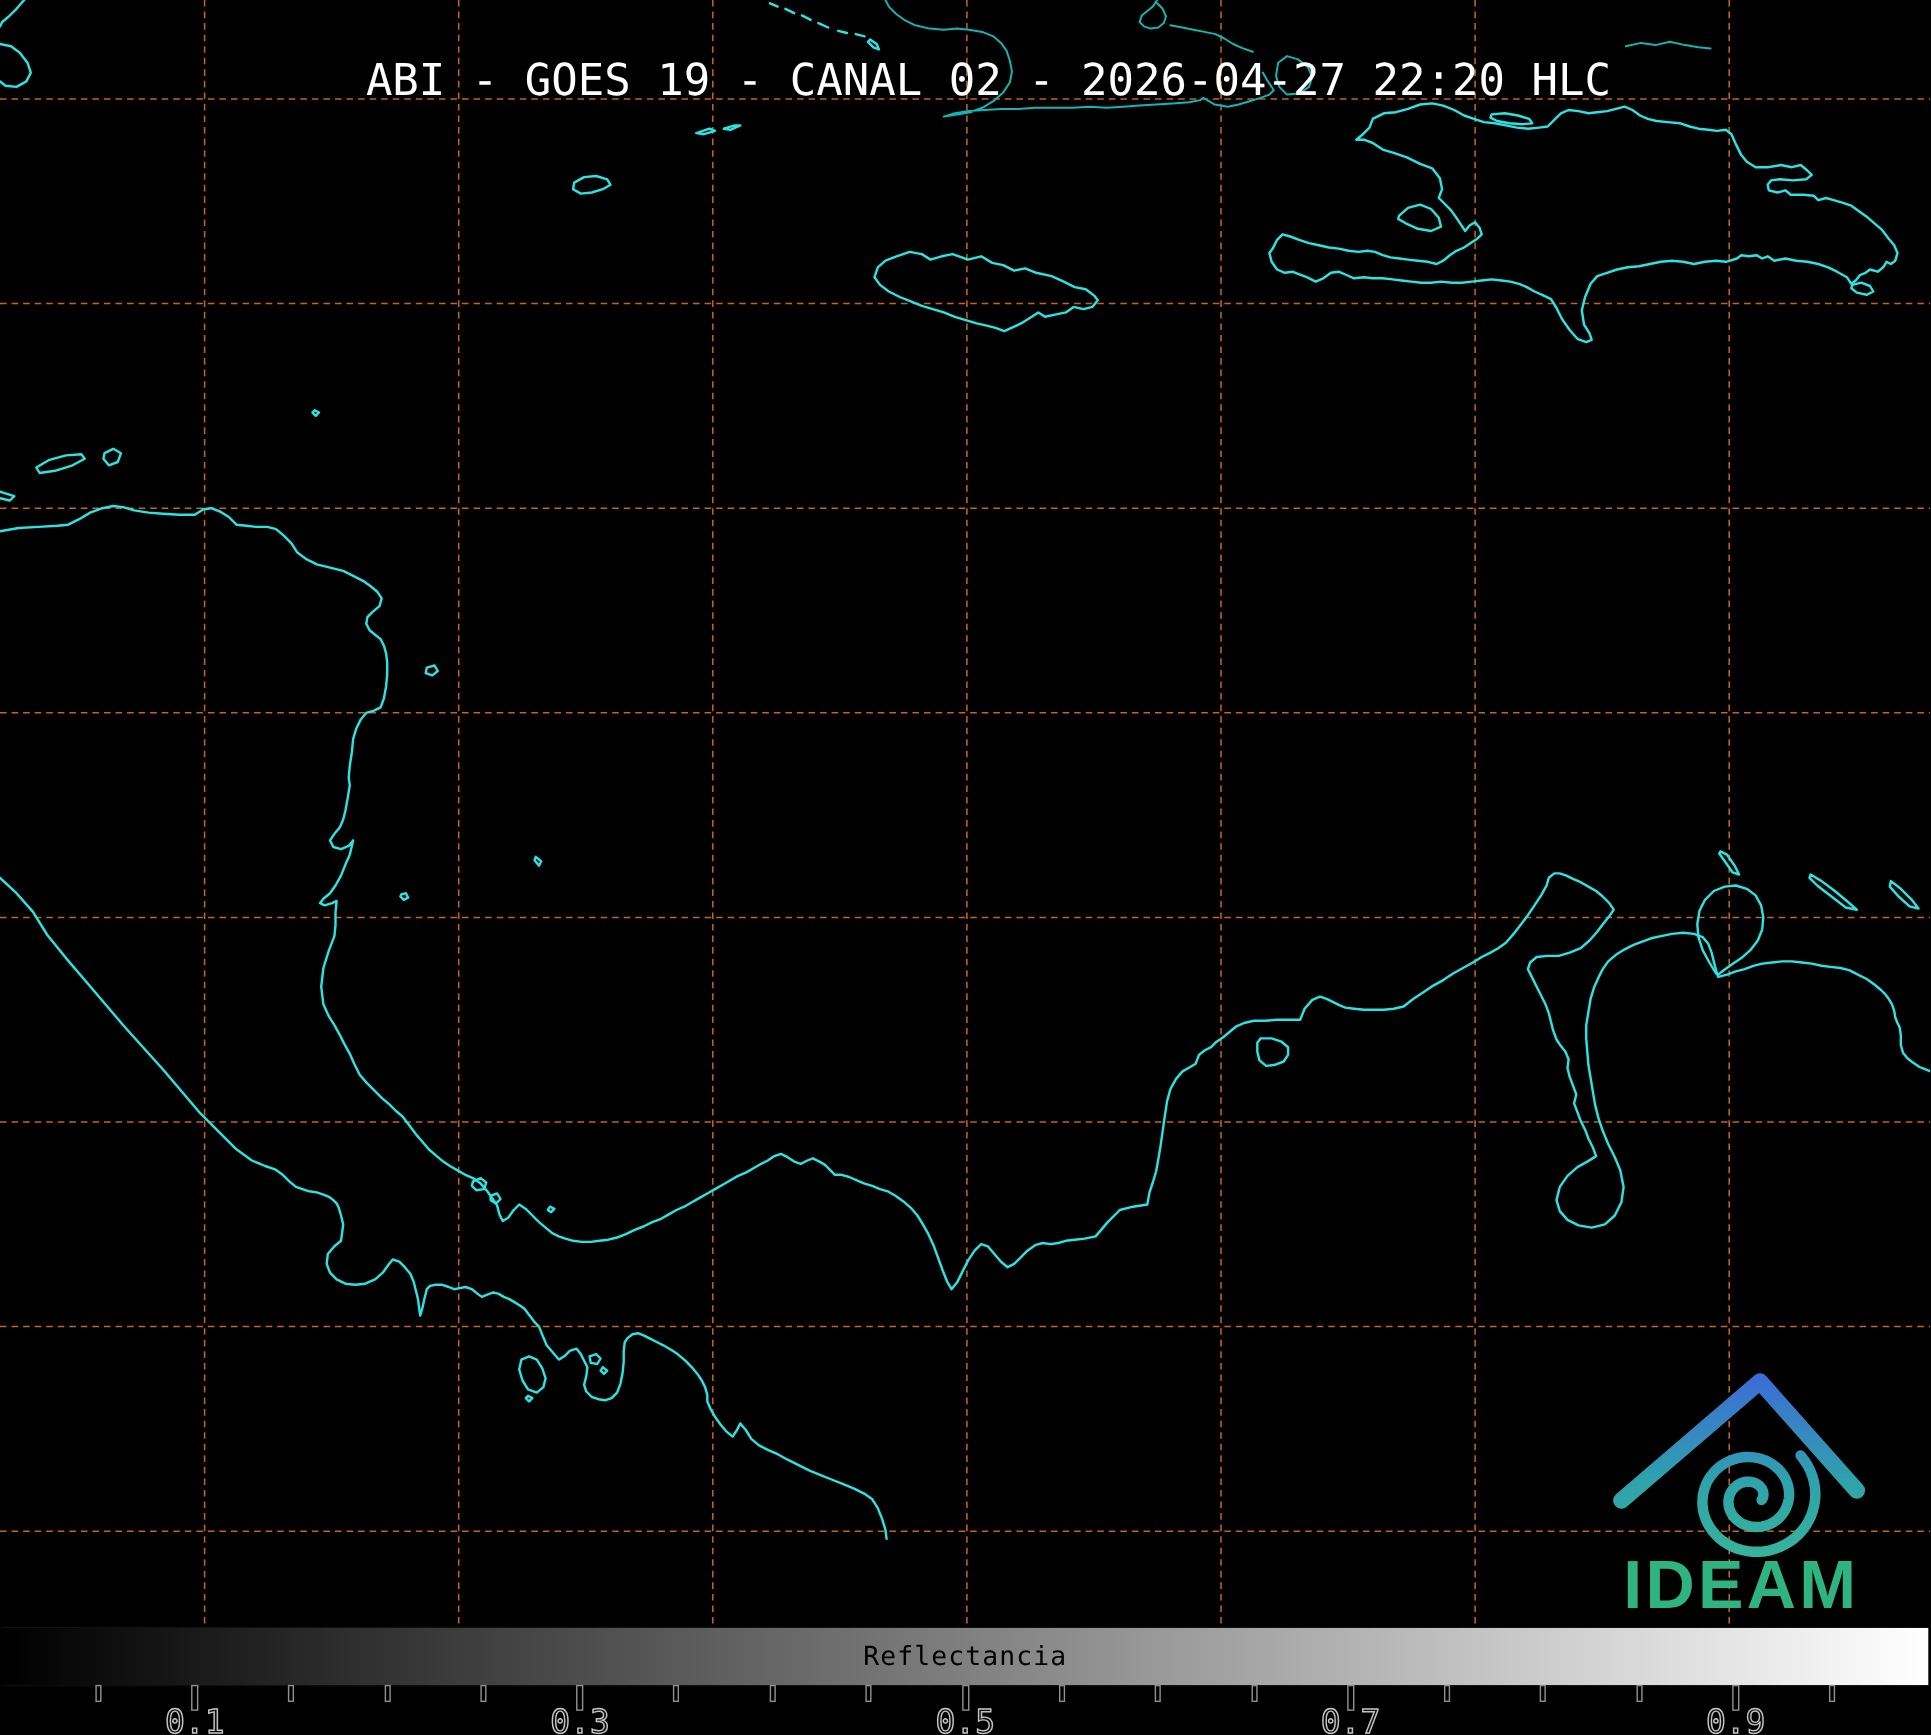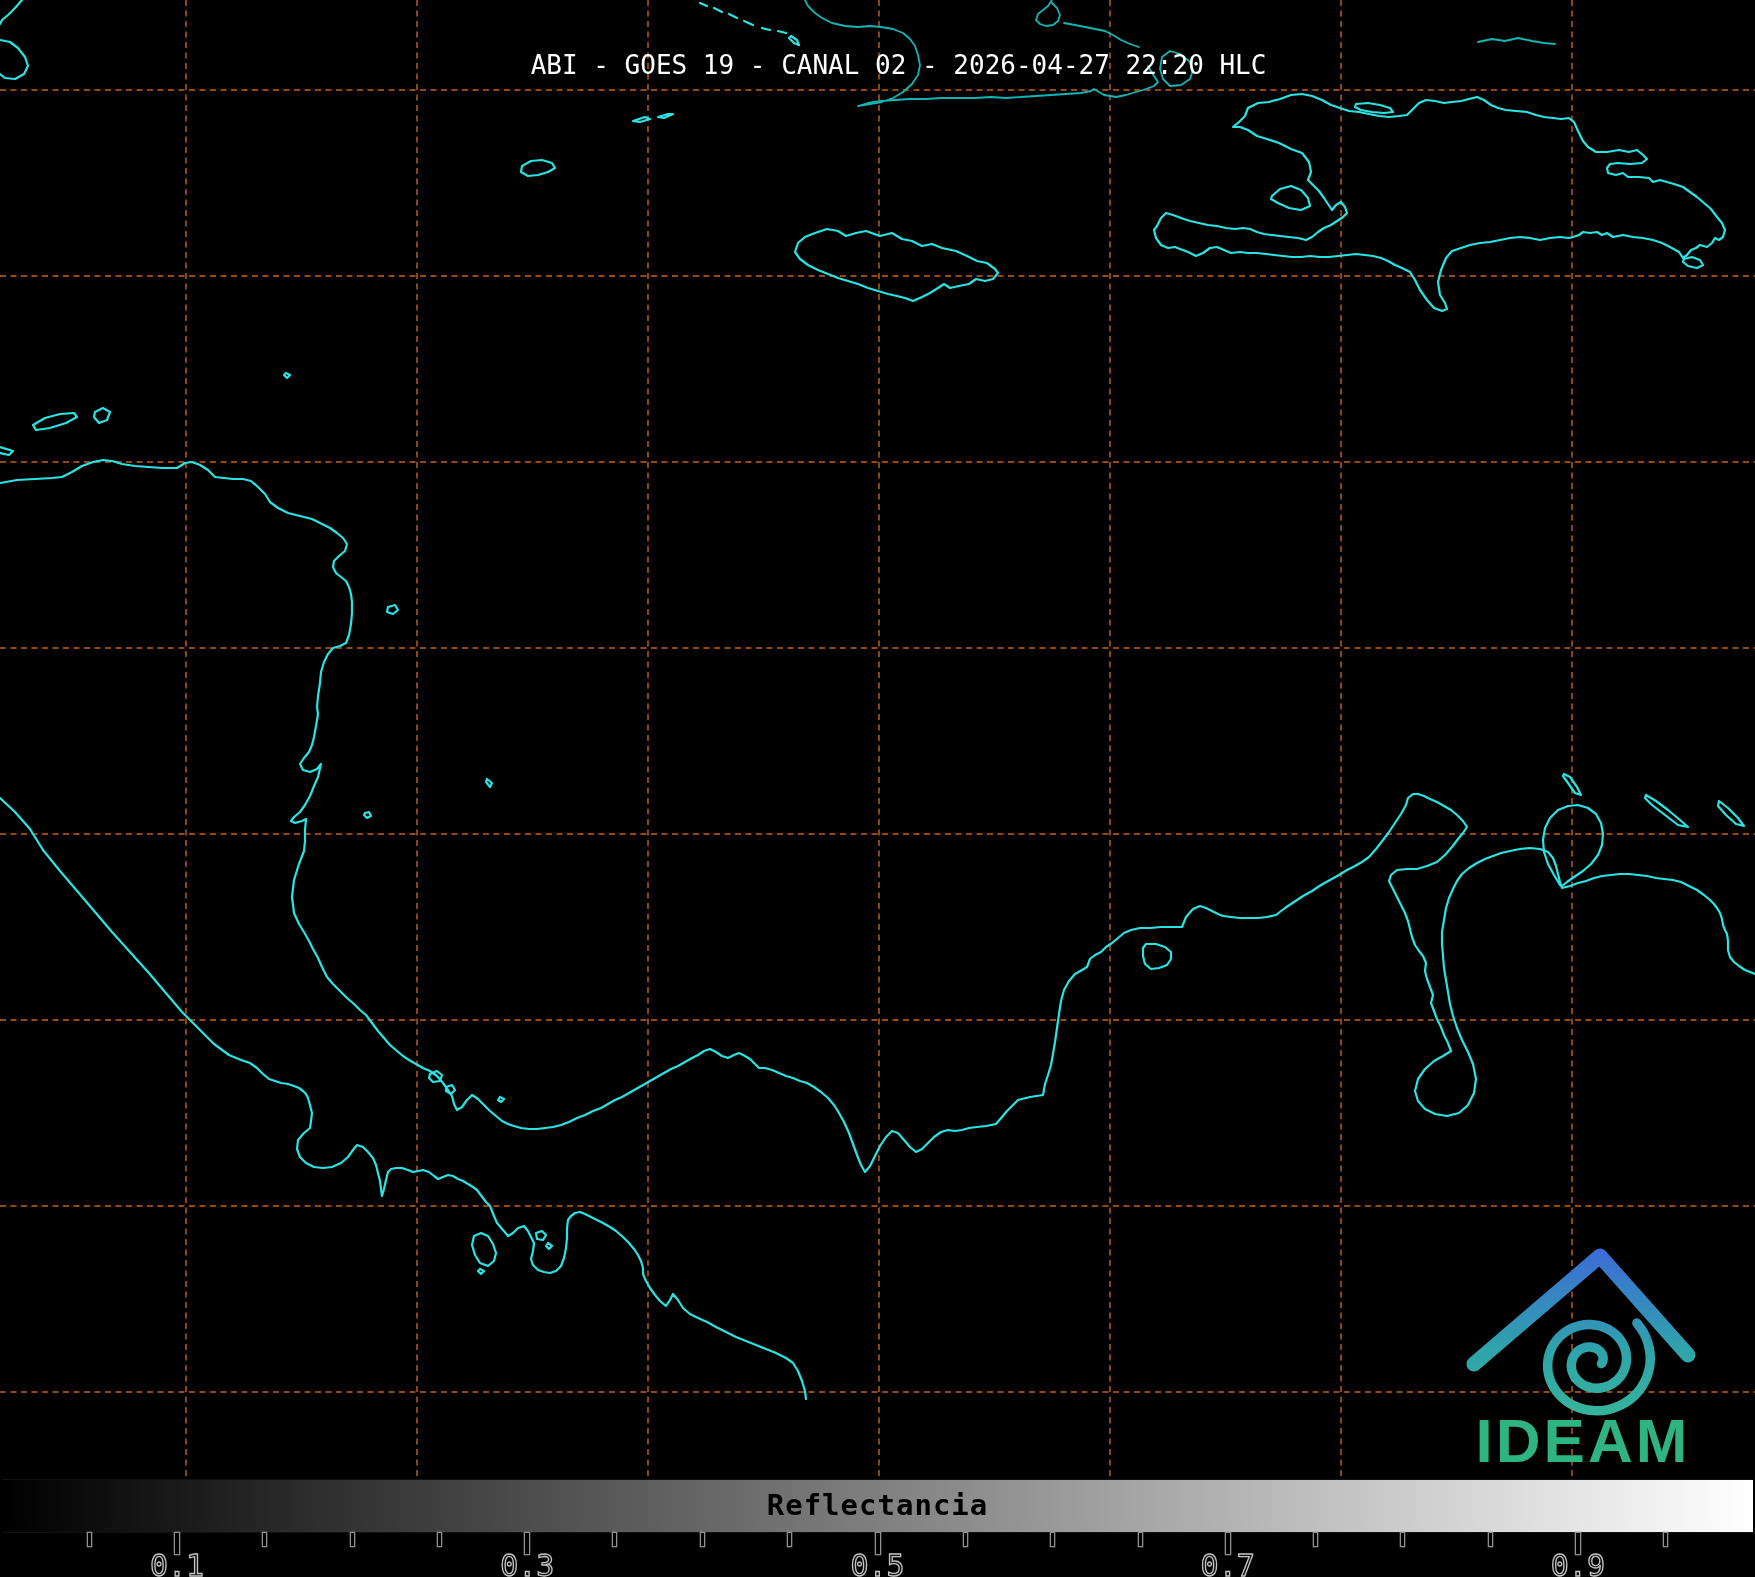--- a/index.html
+++ b/index.html
@@ -1,24 +1,24 @@
 <!DOCTYPE html>
 <html><head>
 <meta charset="utf-8">
 <style>
   html,body{margin:0;padding:0;background:#000;}
   #screen{position:relative;width:1755px;height:1577px;background:#000;overflow:hidden;
           font-family:"DejaVu Sans Mono","Liberation Mono",monospace;}
   #map-svg{position:absolute;left:0;top:0;}
   .map-title{position:absolute;top:50px;left:51.2%;transform:translateX(-50%);
-             color:#ffffff;font-size:26px;white-space:nowrap;letter-spacing:0px;}
+             color:#ffffff;font-size:40px;white-space:nowrap;letter-spacing:0px;}
   #colorbar{position:absolute;left:2px;top:1479px;width:1751px;height:54px;}
   .cb-grad{position:absolute;left:0;top:0;right:0;bottom:0;border-top:1px solid #111;border-bottom:1px solid #111;}
   .cb-label{position:absolute;top:50%;left:50%;transform:translate(-50%,-52%);
-            font-weight:bold;font-size:29px;color:#000;letter-spacing:1px;}
+            font-weight:normal;font-size:24px;color:#000;letter-spacing:1px;}
   .cb-tick{position:absolute;background:#000;box-shadow:0 0 0 1.3px #8f8f8f;}
   .cb-ticklabel{position:absolute;transform:translateX(-50%);font-size:30px;color:#0d0d0d;
                 -webkit-text-stroke:1.3px #c4c4c4;white-space:nowrap;}
 </style>
 </head>
 <body>
 
 <div id="screen">
 
   <svg id="map-svg" width="1755" height="1577" viewBox="0 0 1755 1577">

